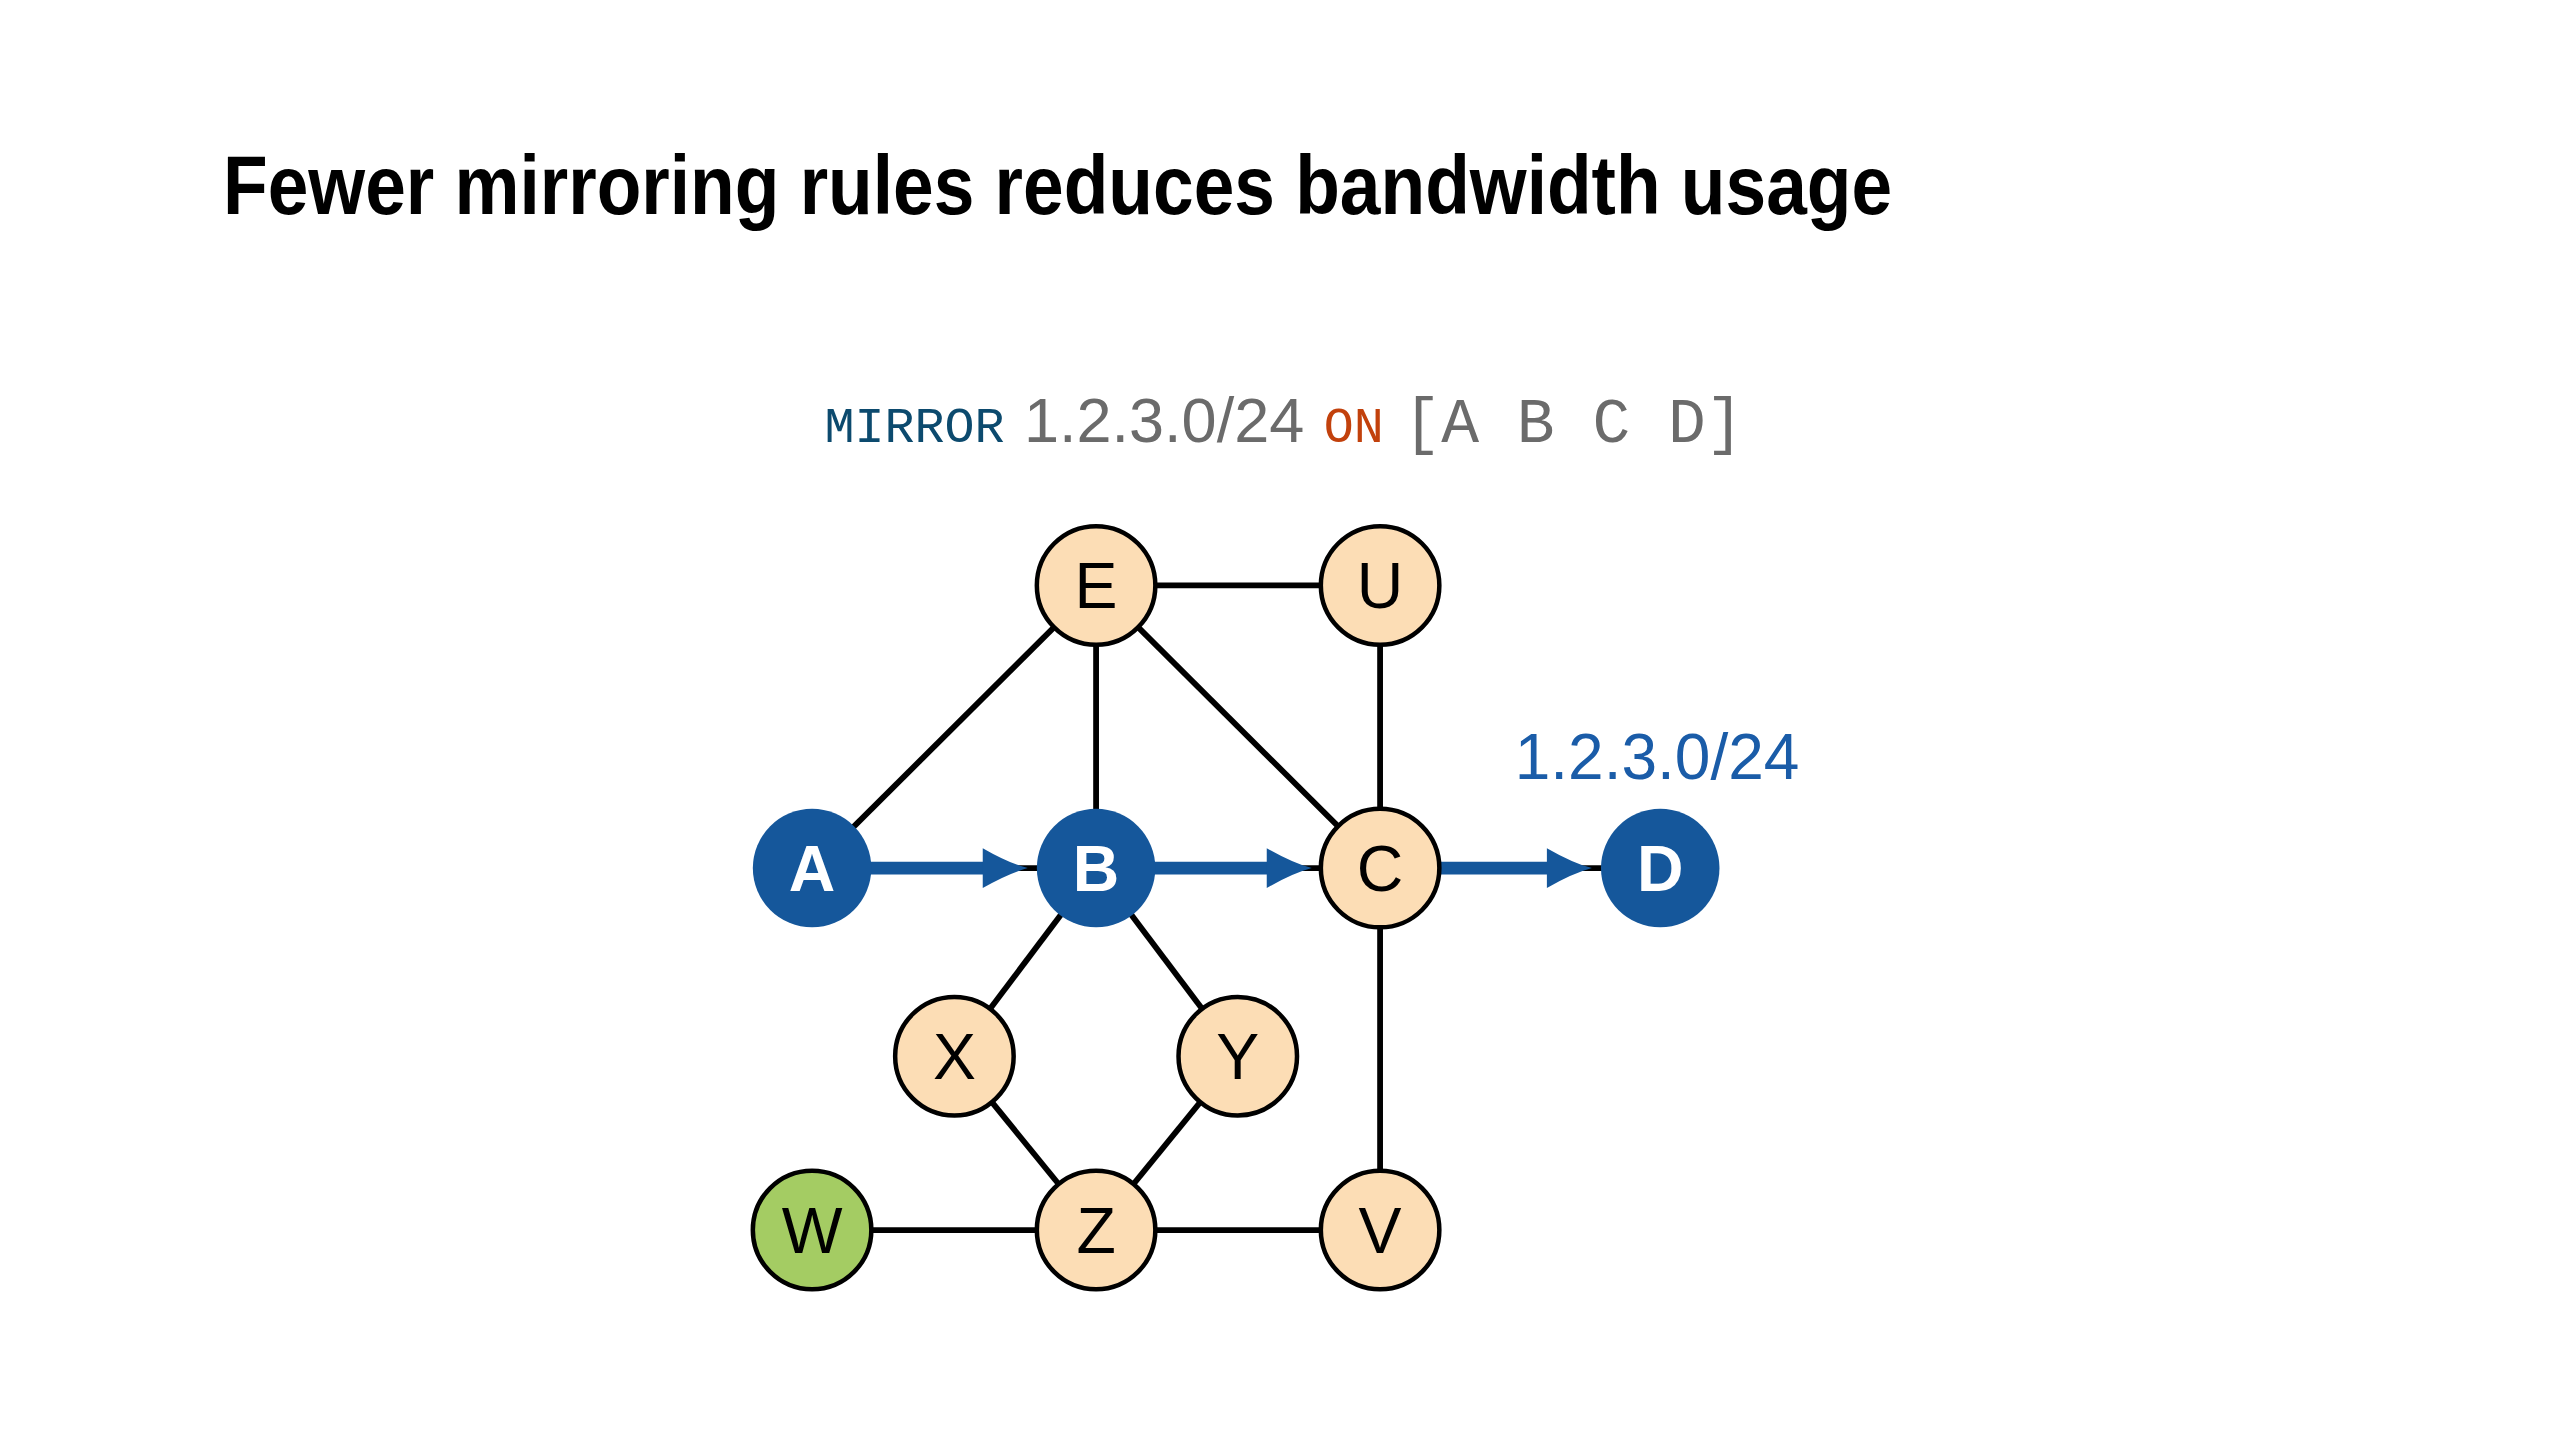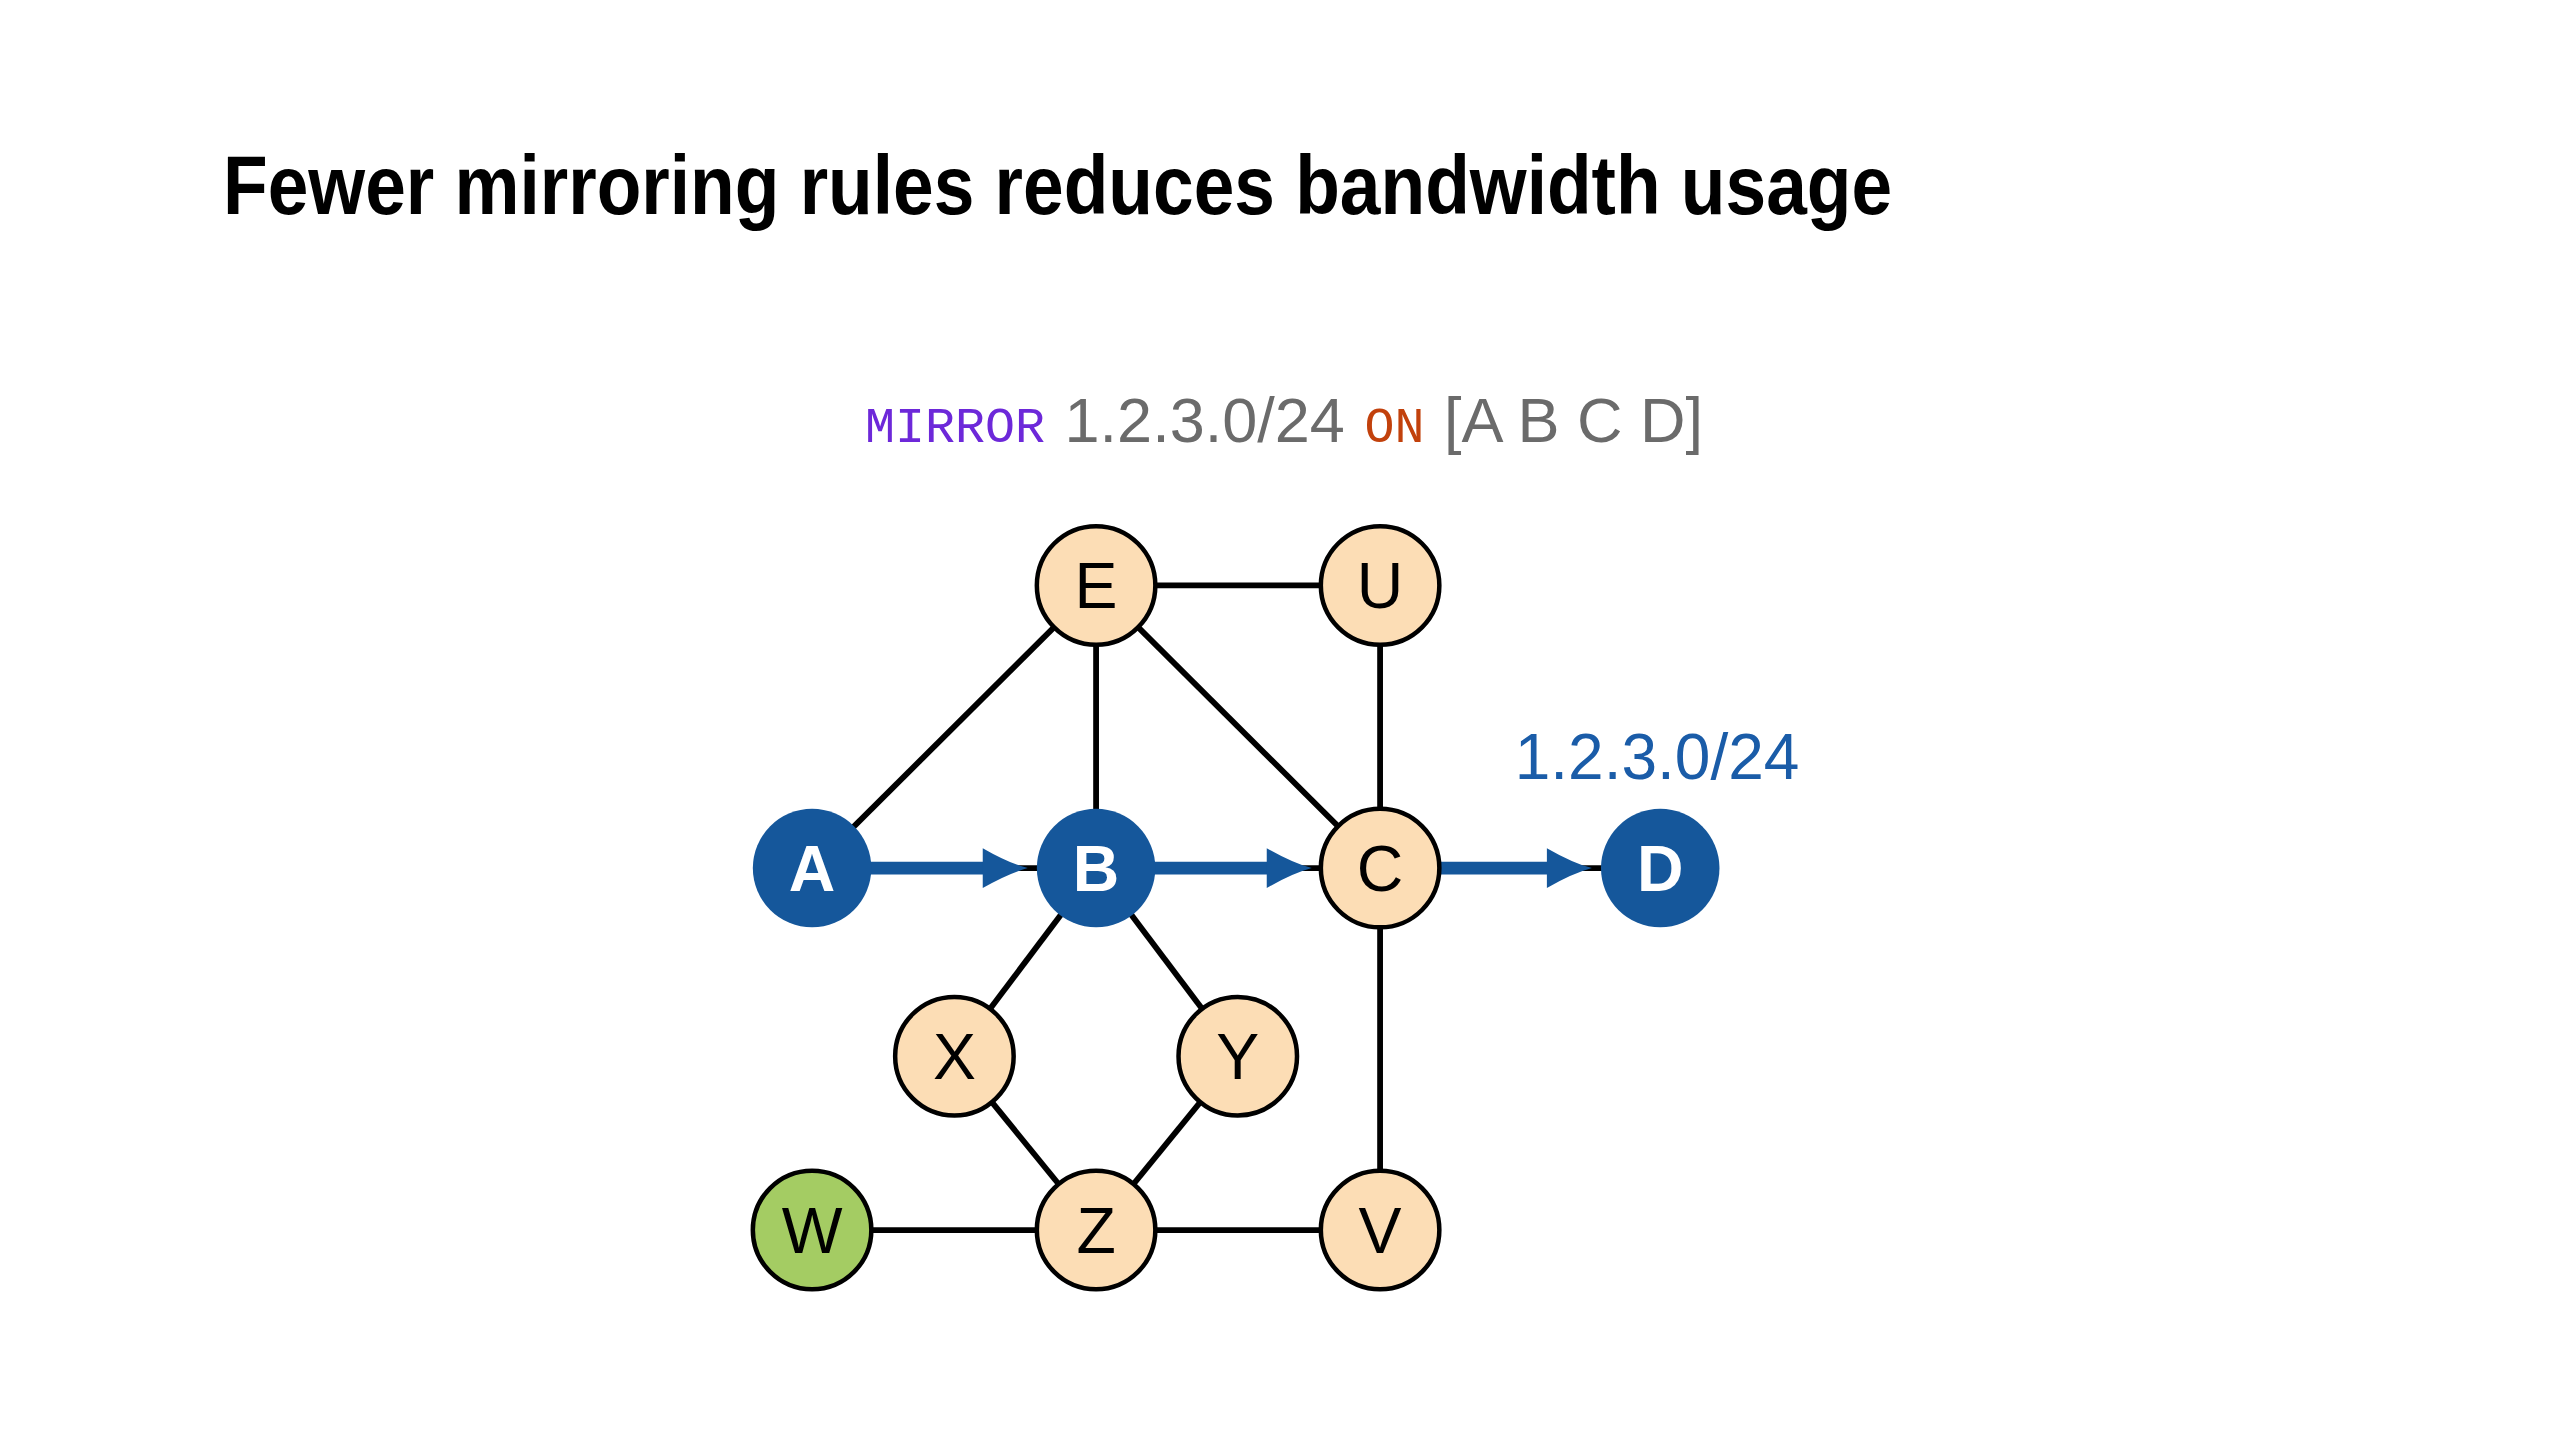--- a/index.html
+++ b/index.html
@@ -19,35 +19,35 @@
   }
   .rule .kw{
     font-family:"Liberation Mono", monospace;
     font-size:50px;color:#000;font-weight:400;
   }
   .rule .val{
     font-family:"Liberation Sans", sans-serif;
     font-size:63px;color:#6B6B6B;font-weight:400;
   }
   .rule-part{margin-right:16.7px;}
-  .rule-part:last-child{margin-right:16px;}
+  .rule-part:last-child{margin-right:16px;font-family:Liberation Mono, monospace;}
   .flow-label{
     position:absolute;transform:translateX(-50%);
     font-size:64px;font-weight:400;line-height:1.0;white-space:nowrap;z-index:2;
   }
   svg.topology{position:absolute;left:0;top:0;z-index:1;}
   .node-label{pointer-events:none;}
 </style>
 </head>
 <body>
 
 <h1 class="title" style="color: rgb(0, 0, 0);">Fewer mirroring rules reduces bandwidth usage</h1>
 
 <div class="rule">
-  <span class="kw rule-part" style="color: #6d28d9; margin-top: 44px;">MIRROR</span>
+  <span class="kw rule-part" style="color: #0c4a6e; margin-top: 44px;">MIRROR</span>
   <span class="val rule-part" style="color: rgb(107, 107, 107);">1.2.3.0/24</span>
   <span class="kw rule-part" style="color: #c2410c;">ON</span>
   <span class="val rule-part" style="color: rgb(107, 107, 107);">[A B C D]</span>
 </div>
 
 <div class="flow-label" style="left: 1657px; top: 725px; color: rgb(26, 92, 168);">1.2.3.0/24</div>
 
 <svg class="topology" width="2576" height="1449" viewBox="0 0 4000 2250" xmlns="http://www.w3.org/2000/svg">
     <line x1="1702" y1="909" x2="2143" y2="909" stroke="#000000" stroke-width="9"></line>
     <line x1="1702" y1="909" x2="1261" y2="1348" stroke="#000000" stroke-width="9"></line>

